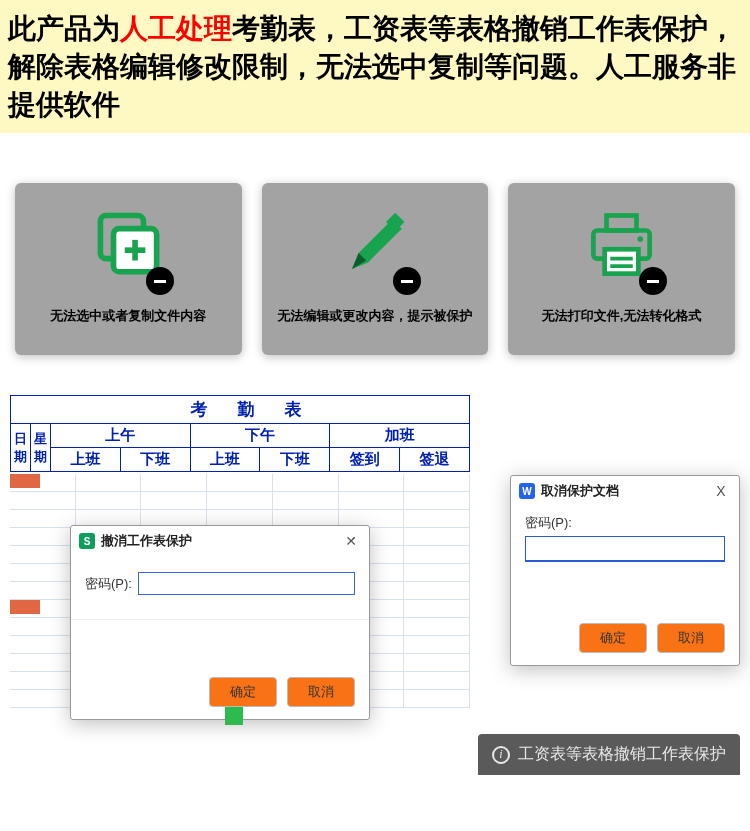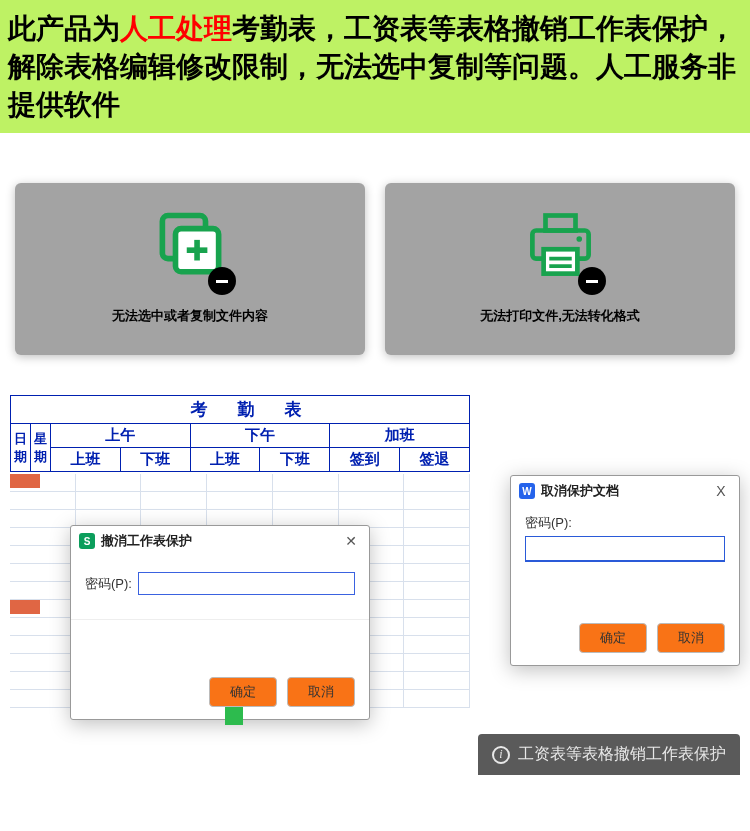--- a/index.html
+++ b/index.html
@@ -1,18 +1,18 @@
 <!DOCTYPE html>
 <html><head>
 <meta charset="utf-8">
 <style>
 * { margin: 0; padding: 0; box-sizing: border-box; }
 body { font-family: "Microsoft YaHei", sans-serif; background: #fff; width: 750px; }
 
-.banner { background: #bef264; padding: 10px 8px; }
+.banner { background: #fef9c3; padding: 10px 8px; }
 .banner-text { font-size: 28px; font-weight: bold; line-height: 1.35; color: #000; }
 .banner-text .red { color: #ff0000; }
 
 .cards { display: flex; justify-content: space-between; padding: 50px 15px 40px; gap: 20px; }
 .card { flex: 1; background: #a3a3a3; border-radius: 6px; box-shadow: 0 2px 10px rgba(0,0,0,0.25); padding: 25px 10px 30px; text-align: center; position: relative; }
 .card-icon-wrap { position: relative; display: inline-block; margin-bottom: 20px; }
 .card-icon { width: 75px; height: 75px; }
 .minus-badge { position: absolute; right: -8px; bottom: -8px; width: 28px; height: 28px; background: #000; border-radius: 50%; display: flex; align-items: center; justify-content: center; }
 .minus-badge::after { content: ""; width: 12px; height: 3px; background: #fff; }
 .card-label { font-size: 13px; font-weight: bold; color: #000; }
@@ -73,20 +73,31 @@
         <rect x="10" y="8" width="46" height="46" rx="6" fill="none" stroke="#18a34e" stroke-width="6"></rect>
         <rect x="24" y="22" width="46" height="46" rx="6" fill="#fff" stroke="#18a34e" stroke-width="6"></rect>
         <line x1="47" y1="34" x2="47" y2="56" stroke="#18a34e" stroke-width="6"></line>
         <line x1="36" y1="45" x2="58" y2="45" stroke="#18a34e" stroke-width="6"></line>
       </svg>
       <div class="minus-badge"></div>
     </div>
     <div class="card-label">无法选中或者复制文件内容</div>
   </div>
 
+  <div class="card">
+    <div class="card-icon-wrap">
+      <svg class="card-icon" viewBox="0 0 80 80">
+        <polygon points="15,65 22,48 58,12 68,22 32,58" fill="#18a34e"></polygon>
+        <polygon points="15,65 22,48 30,56" fill="#0d5c2c"></polygon>
+        <rect x="54" y="8" width="14" height="14" transform="rotate(45 61 15)" fill="#18a34e"></rect>
+      </svg>
+      <div class="minus-badge"></div>
+    </div>
+    <div class="card-label">无法编辑或更改内容，提示被保护</div>
+  </div>
 
   <div class="card">
     <div class="card-icon-wrap">
       <svg class="card-icon" viewBox="0 0 80 80">
         <rect x="24" y="8" width="32" height="16" fill="none" stroke="#18a34e" stroke-width="5"></rect>
         <rect x="10" y="24" width="60" height="30" rx="4" fill="none" stroke="#18a34e" stroke-width="5"></rect>
         <rect x="22" y="44" width="36" height="26" fill="#fff" stroke="#18a34e" stroke-width="5"></rect>
         <line x1="28" y1="54" x2="52" y2="54" stroke="#18a34e" stroke-width="4"></line>
         <line x1="28" y1="62" x2="52" y2="62" stroke="#18a34e" stroke-width="4"></line>
         <circle cx="60" cy="33" r="3" fill="#18a34e"></circle>

